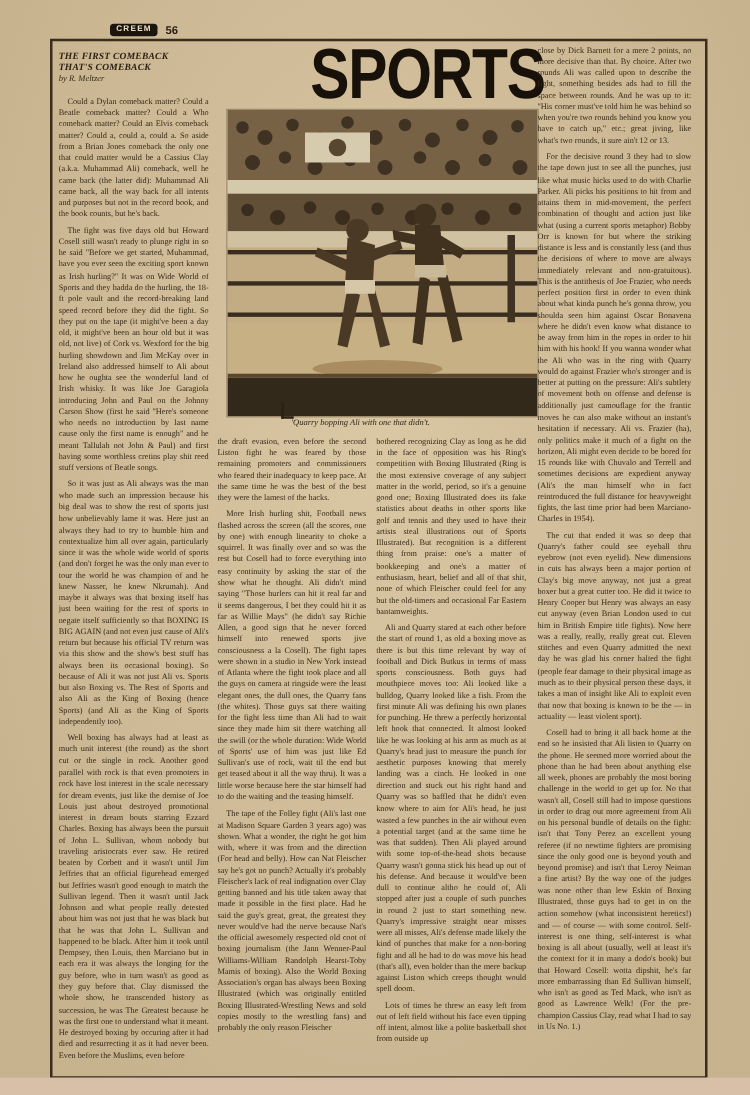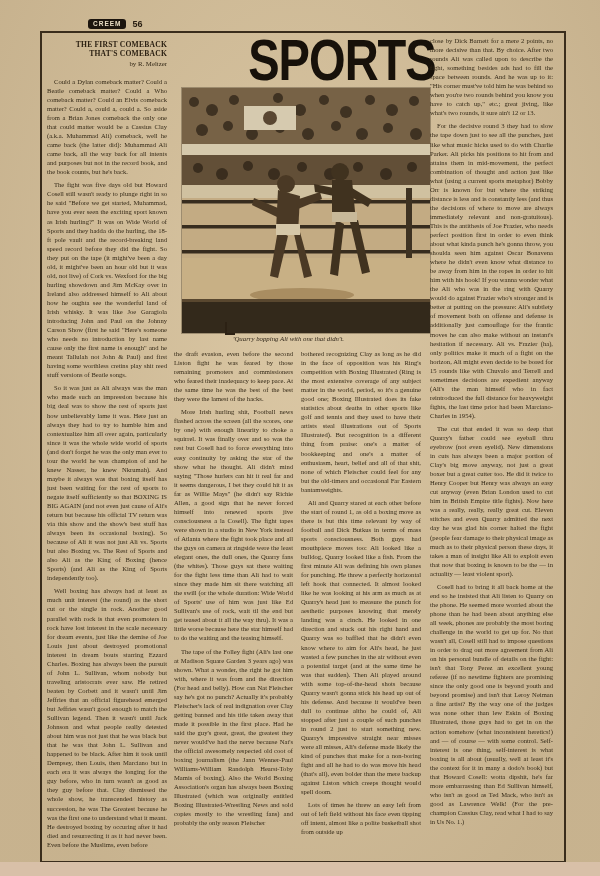--- a/index.html
+++ b/index.html
@@ -44,21 +44,21 @@
     overflow:hidden;
   }
   .col p{margin:0 0 4px 0;text-indent:7px;}
   .col p:first-child{text-indent:0;}
   .col1{left:47px;top:40px;width:120px;height:816px;}
   .col2{left:174px;top:349px;width:119px;height:508px;}
   .col3{left:301px;top:349px;width:120px;height:508px;}
   .col4{left:430px;top:36px;width:123px;height:821px;}
   .col4 p:first-child, .col2 p:first-child, .col3 p:first-child{text-indent:0;}
   .title-box{
-    text-align:right;margin-bottom:9px;text-indent:0;
+    text-align:left;margin-bottom:9px;text-indent:0;font-style:italic;
   }
   .title-line{
     font-weight:bold;font-size:7.6px;line-height:9.4px;color:#2c2112;
     letter-spacing:0.2px;
   }
   .byline{font-size:6.8px;line-height:9px;color:#342917;}
   .sports-headline{
     position:absolute;left:226px;top:33px;width:232px;height:55px;
     display:flex;align-items:center;justify-content:center;
     font-family:"Liberation Sans", sans-serif;

